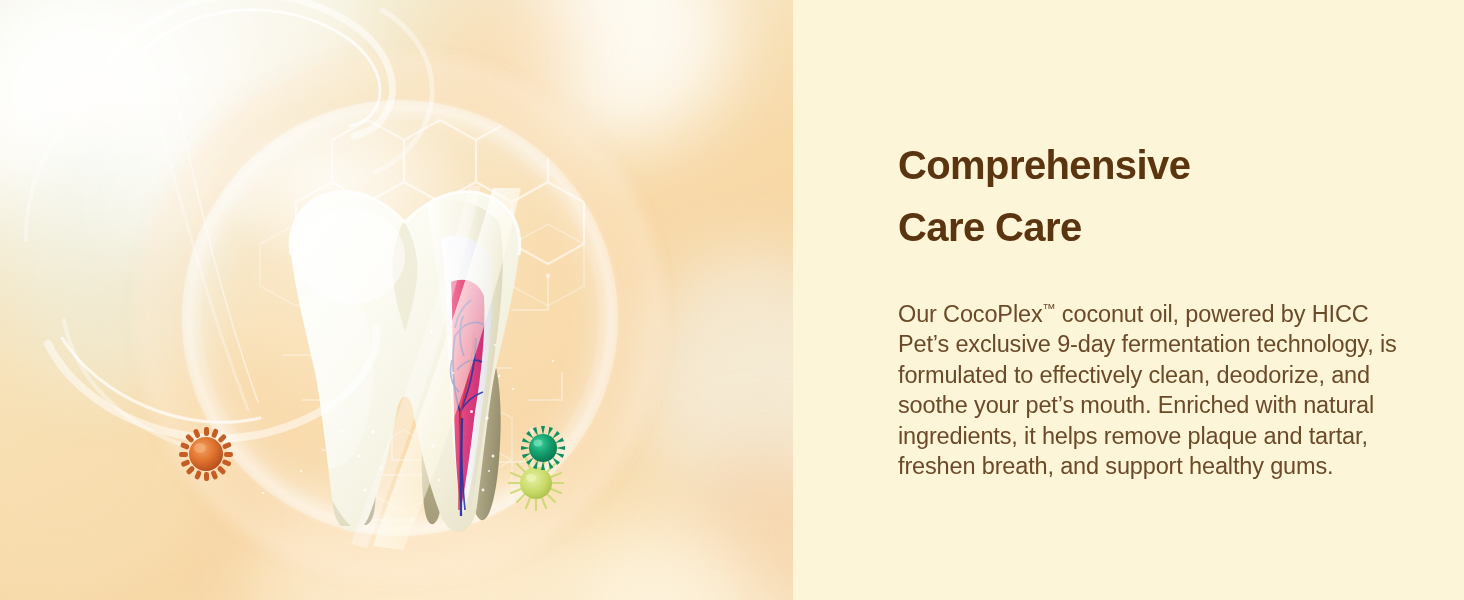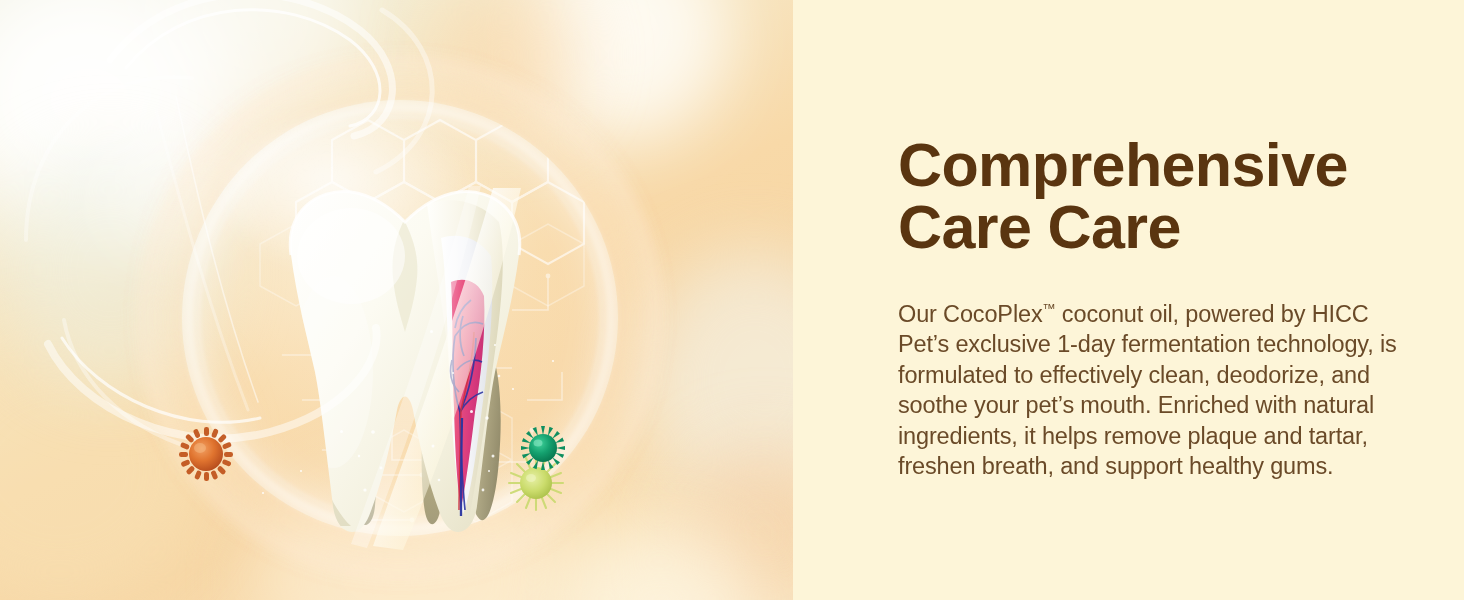--- a/index.html
+++ b/index.html
@@ -121,21 +121,21 @@
   
   #copy{
     width:671px; height:600px;
     background:#FDF5D8;
     padding:0 0 0 105px;
     display:flex; flex-direction:column; justify-content:flex-start;
   }
   #headline{
     margin-top:134px;
     color:#5A3510;
-    font-size:61px;
+    font-size:40px;
     font-weight:bold;
     line-height:62px;
     letter-spacing:-.6px;
     max-width:470px;
   }
   #headline .hl-line{ display:block; }
   #body-copy{
     margin-top:36px;
     color:#6A4A28;
     font-size:23.5px;
@@ -484,17 +484,17 @@
 
   </div>
 
   <div id="copy">
 
     <h1 id="headline">
       <span class="hl-line">Comprehensive</span>
       <span class="hl-line">Care Care</span>
     </h1>
 
-    <p id="body-copy"><span>Our CocoPlex</span><span class="tm">™</span><span> coconut oil, powered by HICC Pet’s exclusive 1-day fermentation technology, is formulated to effectively clean, deodorize, and soothe your pet’s mouth. Enriched with natural ingredients, it helps remove plaque and tartar, freshen breath, and support healthy gums.</span></p>
+    <p id="body-copy"><span>Our CocoPlex</span><span class="tm">™</span><span> coconut oil, powered by HICC Pet’s exclusive 9-day fermentation technology, is formulated to effectively clean, deodorize, and soothe your pet’s mouth. Enriched with natural ingredients, it helps remove plaque and tartar, freshen breath, and support healthy gums.</span></p>
 
   </div>
 
 </div>
 
 </body></html>

